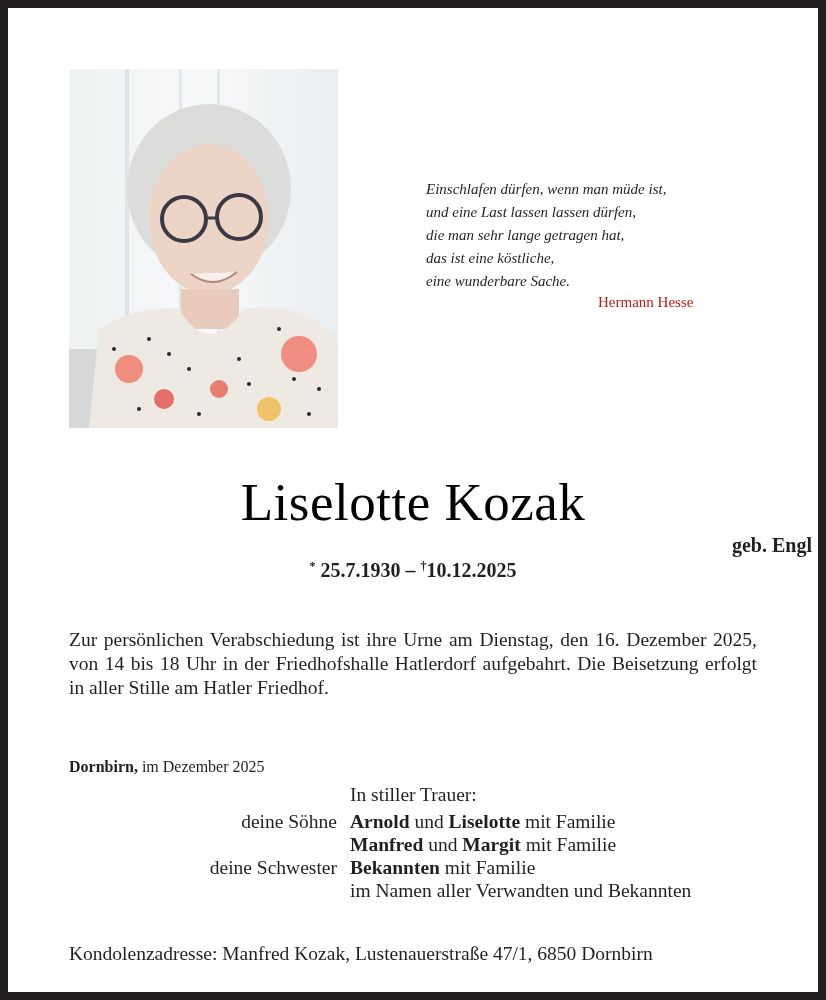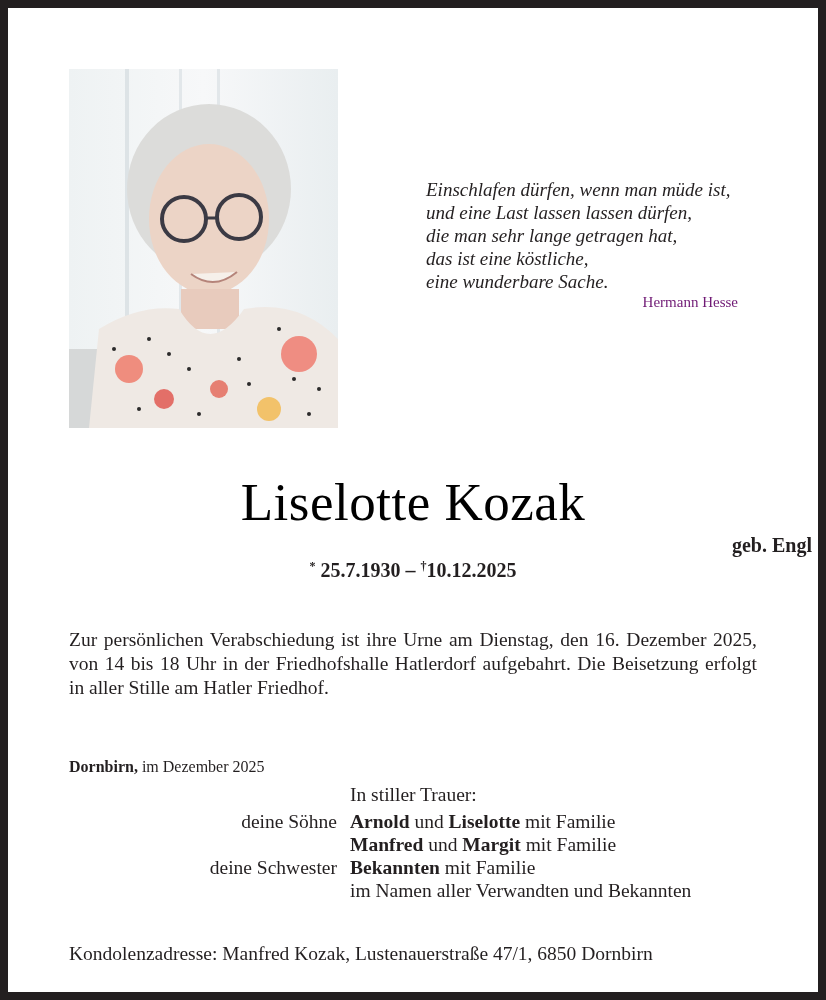--- a/index.html
+++ b/index.html
@@ -9,26 +9,26 @@
     background: #ffffff; color: #231f20;
     font-family: "Liberation Serif", "DejaVu Serif", serif;
   }
   .photo {
     position: absolute; left: 61px; top: 61px; width: 269px; height: 359px;
     overflow: hidden; background: #eef1f2;
   }
   .photo svg { display: block; }
   .quote {
     position: absolute; left: 418px; top: 170px; width: 330px;
-    font-style: italic; font-size: 19px; line-height: 23px; color: #231f20;
+    font-style: italic; font-size: 15px; line-height: 23px; color: #231f20;
   }
   .quote-line { display: block; white-space: nowrap; }
   .author {
-    position: absolute; left: 590px; top: 286px; width: 140px; text-align: right;
-    font-size: 15px; color: #701a75;
+    position: absolute; left: 590px; top: 286px; width: 140px; text-align: left;
+    font-size: 15px; color: #b91c1c;
   }
   .name {
     position: absolute; left: 0; top: 464px; width: 810px; text-align: center;
     font-size: 53px; letter-spacing: 0.5px; color: #000000;
   }
   .birthname {
     position: absolute; left: 0; top: 526px; width: 804px; text-align: right;
     font-size: 20px; font-weight: bold;
   }
   .dates {

